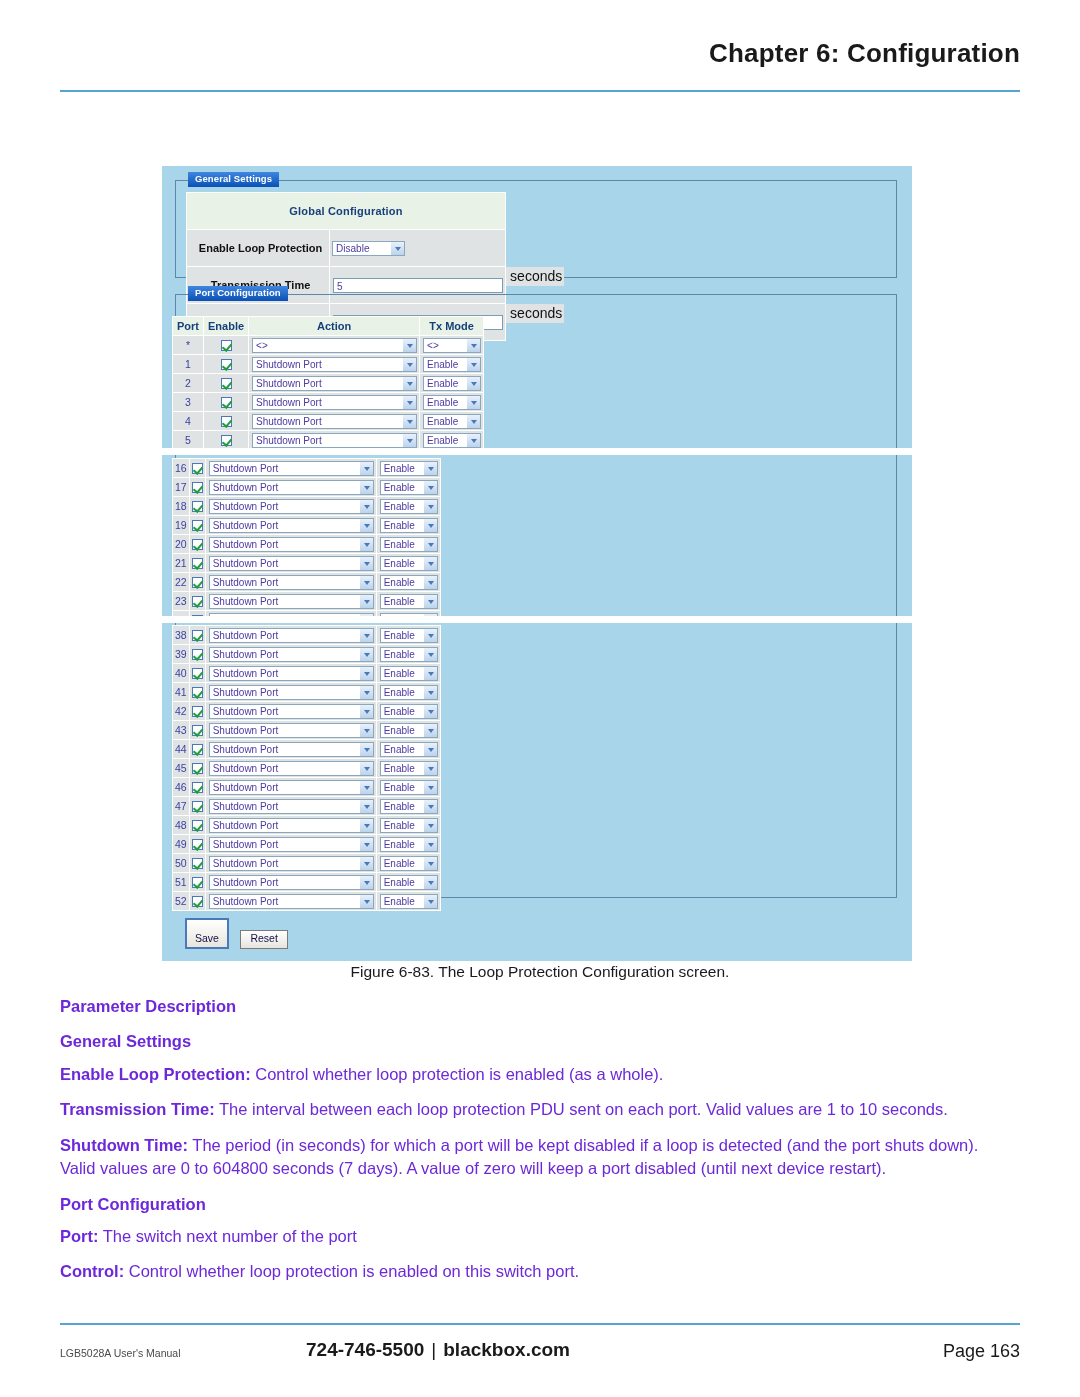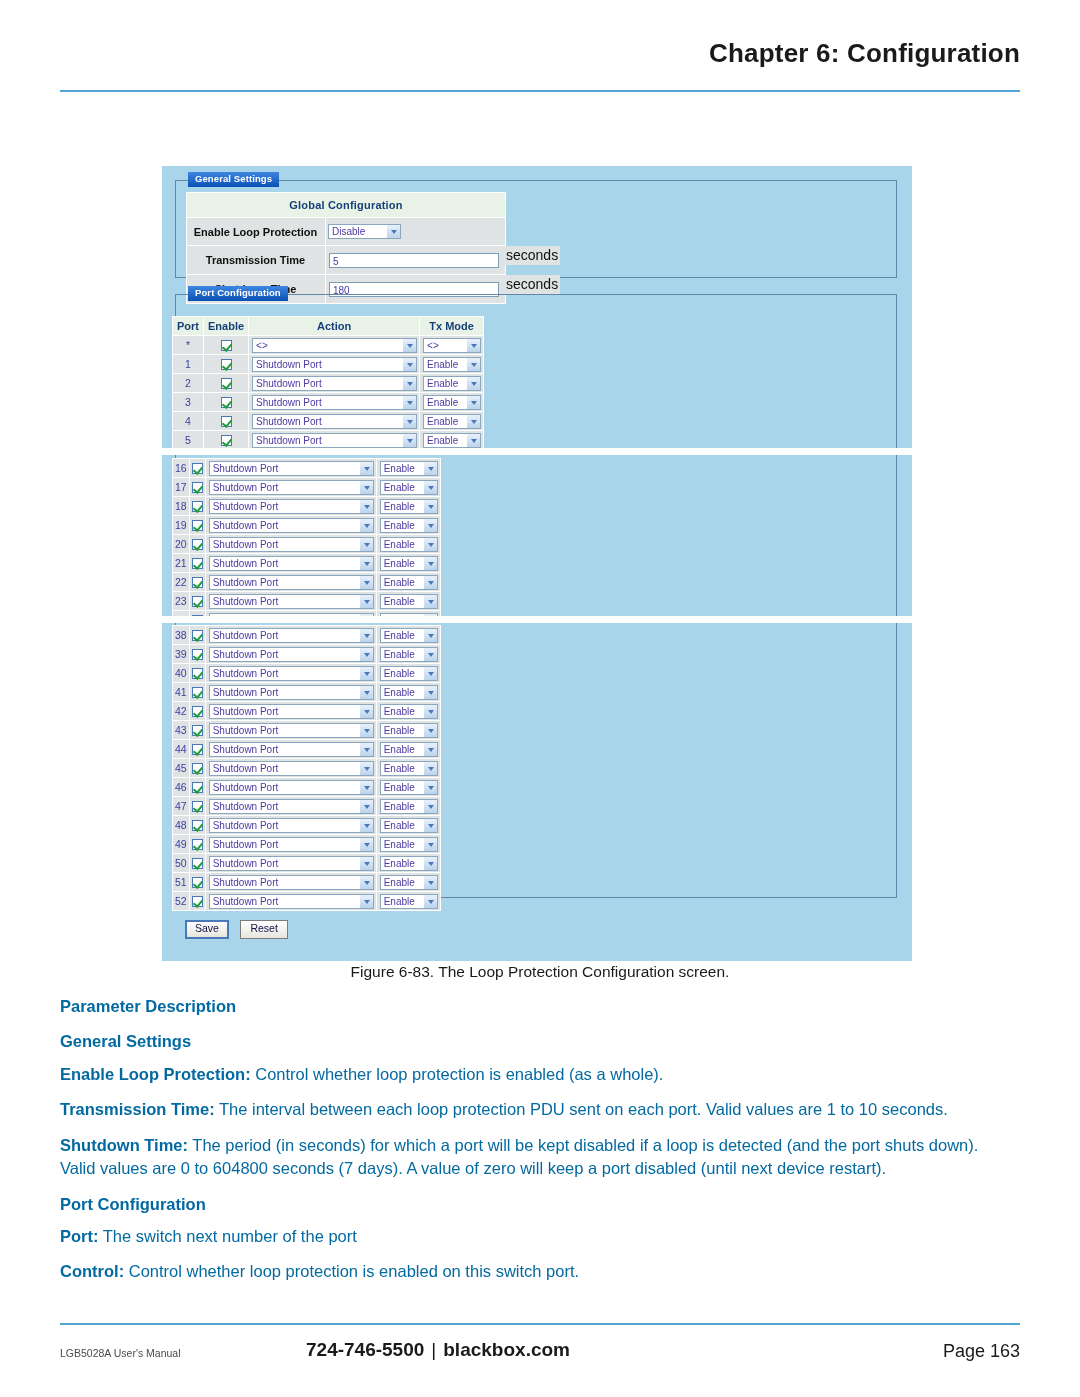--- a/index.html
+++ b/index.html
@@ -62,22 +62,22 @@
 
   
   table.cfg { border-collapse:collapse; font-size:10.5px; }
 
   
   #global-table {
     position:absolute; left:10px; top:11px; width:320px;
   }
   #global-table td, #global-table th {
     border:1px solid #ffffff;
-    padding:6px;
-    height:14px;
+    padding:0;
+    height:37px;
     vertical-align:middle;
   }
   .gc-head {
     background:#e8f2e6;
     text-align:center;
     font-weight:700;
     font-size:11px;
     color:#17407a;
     letter-spacing:.2px;
   }
@@ -190,31 +190,31 @@
   .btn {
     display:inline-block;
     background:linear-gradient(to bottom,#ffffff 0%,#f2f1ec 55%,#e6e4dc 100%);
     border:1px solid #7b7b7b;
     font-size:10.5px; color:#12124a;
     padding:2px 9px 3px 9px;
     margin-right:7px;
     font-family:"Liberation Sans", sans-serif;
     line-height:1.1;
   }
-  .btn.primary { border:2px solid #4a78b8; padding:1px 8px 2px 8px; }
+  .btn.primary { border:2px solid #4a78b8; padding:13px 8px 2px 8px; }
 
   
   .caption {
     position:absolute; left:0; top:963px; width:1080px;
     text-align:center; font-size:15.5px; color:#1a1a1a;
   }
   .body {
     position:absolute; left:60px; top:995px; width:960px;
   }
-  .body p { margin:0 2px 7px 0; font-size:16.5px; line-height:1.42; color:#0369a1; }
+  .body p { margin:0 2px 7px 0; font-size:16.5px; line-height:1.42; color:#6d28d9; }
   .body p.h  { font-weight:700; margin-bottom:9px; }
   .body p.h2 { font-weight:700; margin-top:12px; margin-bottom:9px; }
   .body p.para { margin-bottom:12px; }
   .body b { font-weight:700; }
 
   
   .footer-rule {
     position:absolute; left:60px; right:60px; top:1323px;
     height:2px; background:#54a5d4;
   }

